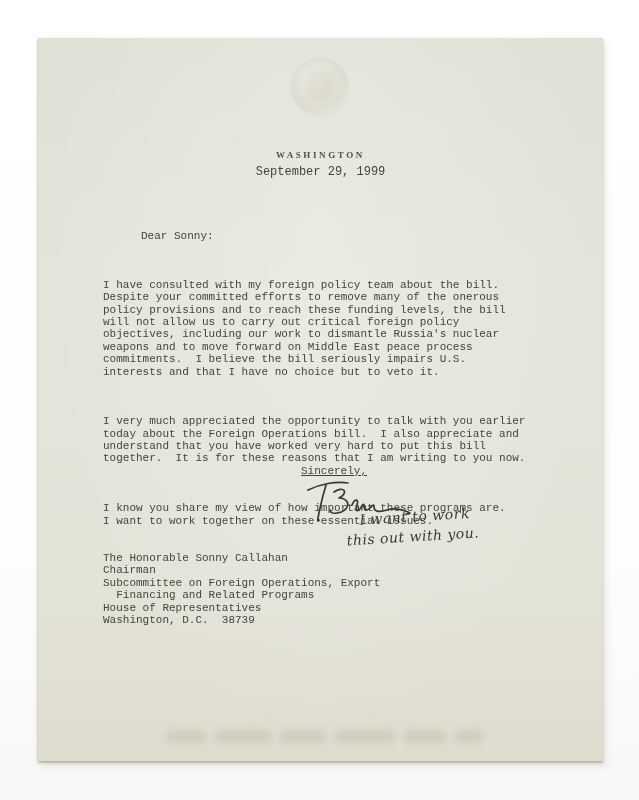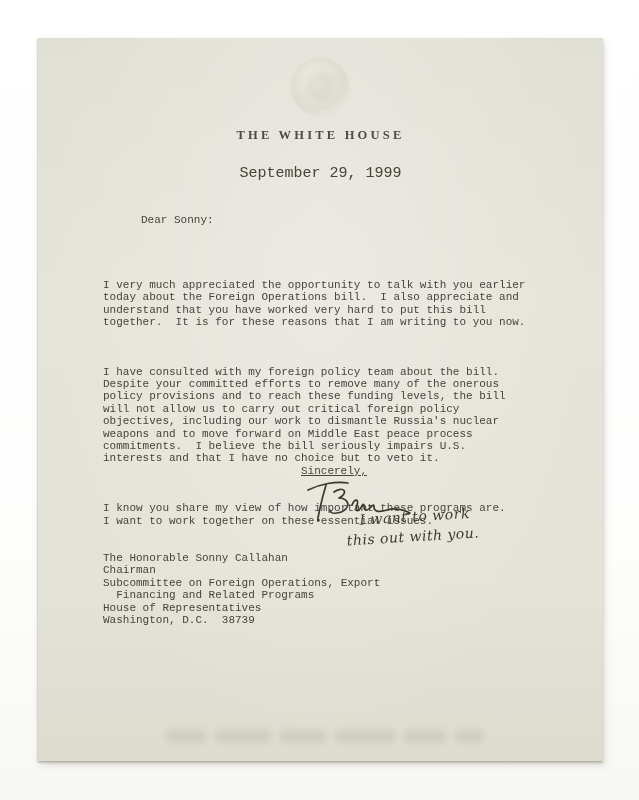--- a/index.html
+++ b/index.html
@@ -88,35 +88,35 @@
     color: #52514a;
   }
 
   .date-line {
     position: absolute;
     top: 127px;
     left: 0;
     width: 100%;
     text-align: center;
     font-family: "Liberation Mono", monospace;
-    font-size: 15px;
+    font-size: 12px;
     color: #454439;
   }
 
   .typewriter {
     font-family: "Liberation Mono", monospace;
     font-size: 11px;
     line-height: 12.4px;
     color: #45443c;
     white-space: pre;
   }
 
   .salutation {
     position: absolute;
-    top: 176px;
+    top: 192px;
     left: 65px;
     padding-left: 38px;
   }
 
   .body-text {
     position: absolute;
     top: 216px;
     left: 65px;
   }
   .body-text .para {
@@ -192,40 +192,40 @@
 </head>
 <body>
 
 <div class="photo">
   <div class="paper">
 
     <div class="seal">
       <div class="seal-inner"></div>
     </div>
 
-    <div class="letterhead-line1">THE WHITE HOUSE</div>
-
+
+    <div class="letterhead-line2">WASHINGTON</div>
 
     <div class="date-line">September 29, 1999</div>
 
     <div class="typewriter salutation">Dear Sonny:</div>
 
     <div class="typewriter body-text">
-      <div class="para">I very much appreciated the opportunity to talk with you earlier
-today about the Foreign Operations bill.  I also appreciate and
-understand that you have worked very hard to put this bill
-together.  It is for these reasons that I am writing to you now.</div>
       <div class="para">I have consulted with my foreign policy team about the bill.
 Despite your committed efforts to remove many of the onerous
 policy provisions and to reach these funding levels, the bill
 will not allow us to carry out critical foreign policy
 objectives, including our work to dismantle Russia's nuclear
 weapons and to move forward on Middle East peace process
 commitments.  I believe the bill seriously impairs U.S.
 interests and that I have no choice but to veto it.</div>
+      <div class="para">I very much appreciated the opportunity to talk with you earlier
+today about the Foreign Operations bill.  I also appreciate and
+understand that you have worked very hard to put this bill
+together.  It is for these reasons that I am writing to you now.</div>
       <div class="para">I know you share my view of how important these programs are.
 I want to work together on these essential issues.</div>
     </div>
 
     <div class="typewriter closing">Sincerely,</div>
 
     <div class="signature" aria-label="Bill">
       <svg viewBox="0 0 118 62" width="118" height="62">
         <path d="M6 16 C18 10 34 7 46 9"></path>
         <path d="M24 11 C21 21 18 33 16 44 C15.5 47 16 48 17 46"></path>

